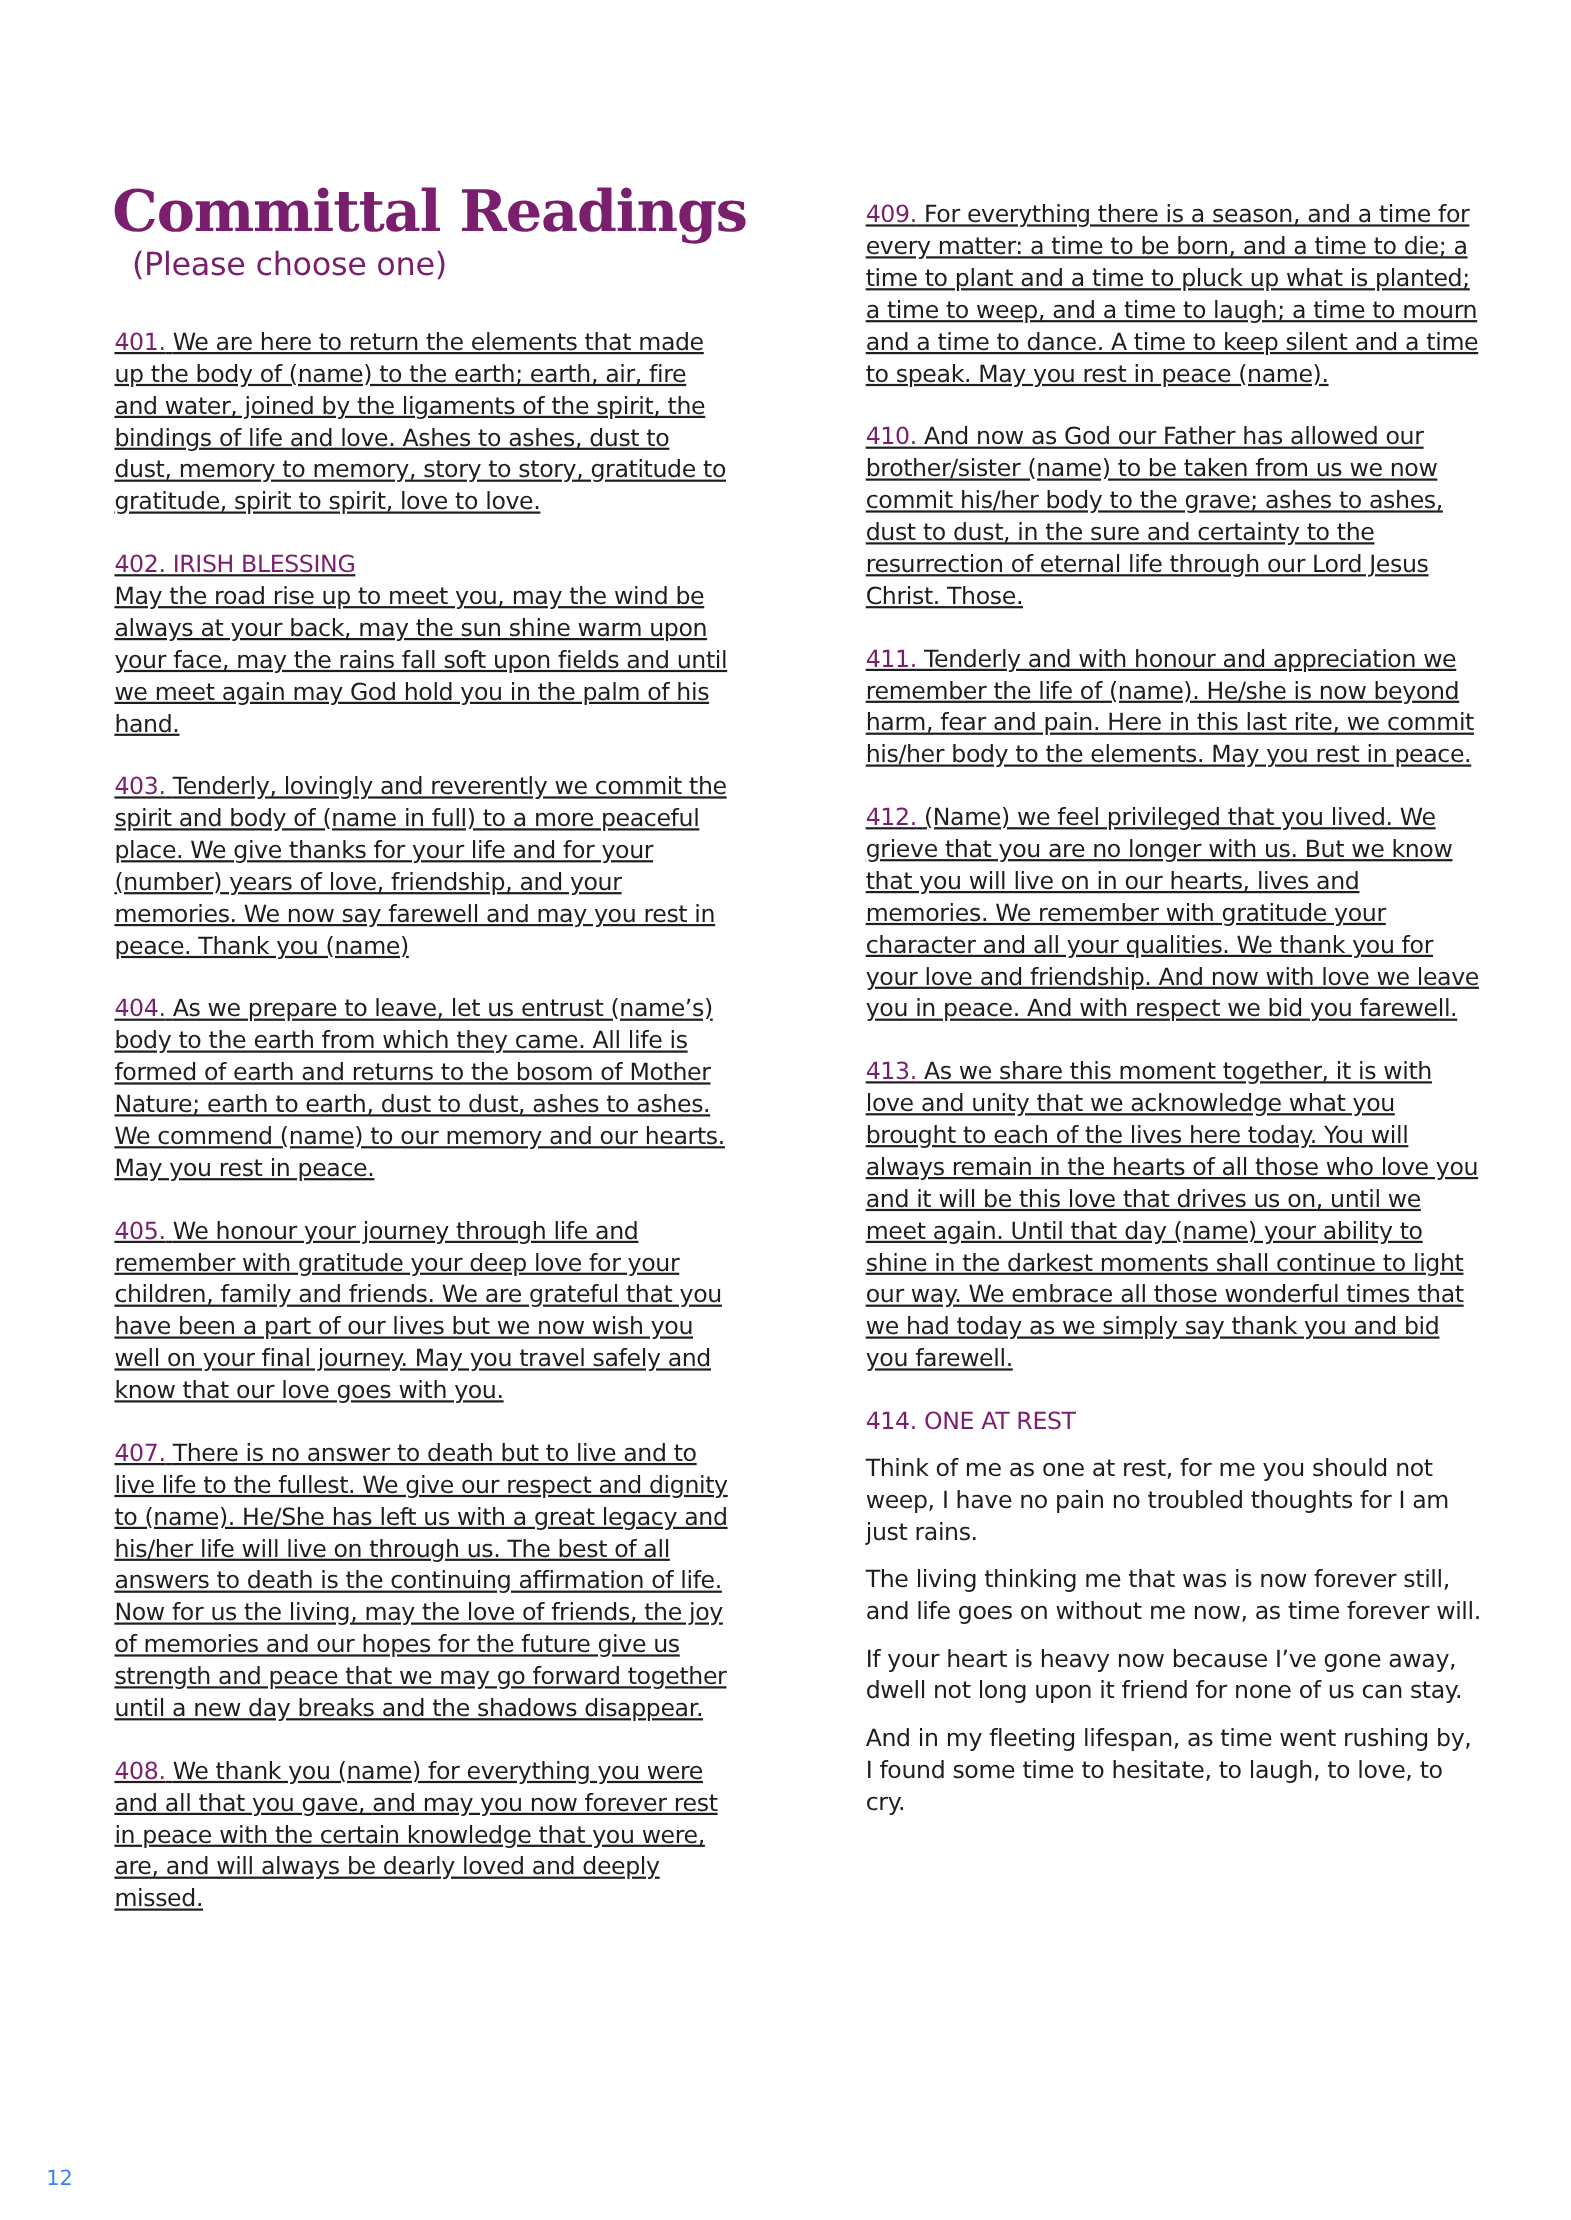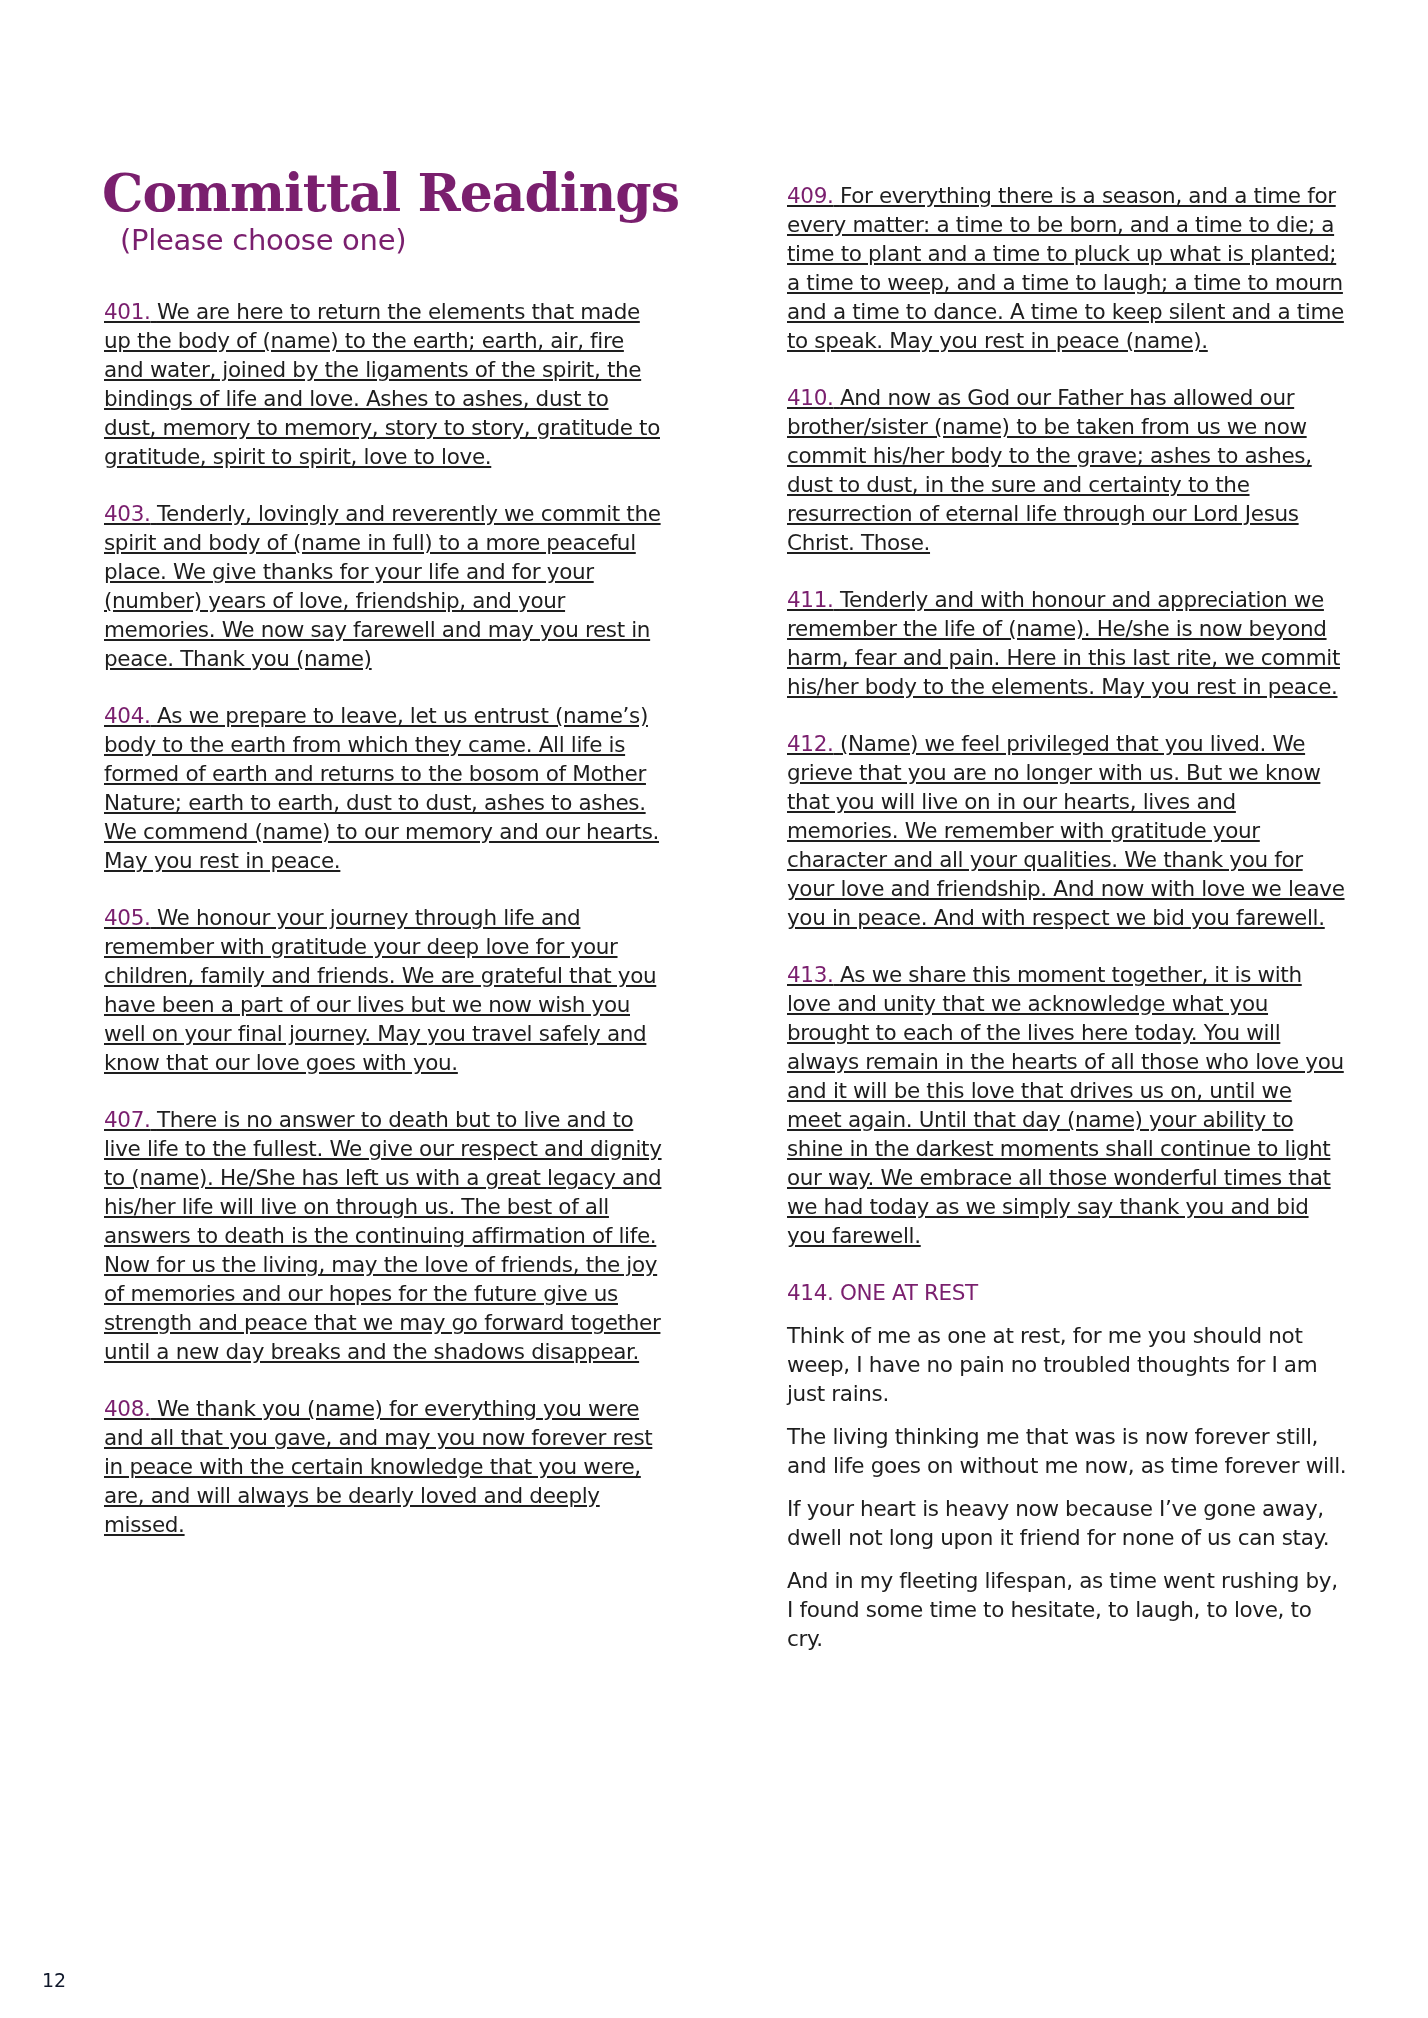--- a/index.html
+++ b/index.html
@@ -22,34 +22,38 @@
     position: absolute; left: 104px; top: 225px;
     font-size: 29px; line-height: 30px; color: #7a1f6e; letter-spacing: -0.3px; margin-left: 16px;
   }
   .reading { margin: 0 0 28px 0; text-decoration: underline; }
   .num { color: #7a1f6e; }
   .heading { color: #7a1f6e; margin: 0; }
   .poem p { margin: 0 0 14px 0; }
   .heading-414 { margin: 0 0 12px 0; }
   .page-number {
     position: absolute; left: 42px; top: 1969px;
-    font-size: 19px; color: #0f172a;
+    font-size: 19px; color: #3b82f6;
   }
 </style>
 </head>
 <body>
 
 <h1 class="title">Committal Readings</h1>
 <div class="subtitle">(Please choose one)</div>
 
 <div class="col col-left" style="top:297px;">
   <p class="reading">
     <span class="num">401.</span>
     <span>We are here to return the elements that made up the body of (name) to the earth; earth, air, fire and water, joined by the ligaments of the spirit, the bindings of life and love. Ashes to ashes, dust to dust, memory to memory, story to story, gratitude to gratitude, spirit to spirit, love to love.</span>
   </p>
+  <div class="reading">
+    <p class="heading">402. IRISH BLESSING</p>
+    <p style="margin:0">May the road rise up to meet you, may the wind be always at your back, may the sun shine warm upon your face, may the rains fall soft upon fields and until we meet again may God hold you in the palm of his hand.</p>
+  </div>
   <p class="reading">
     <span class="num">403.</span>
     <span>Tenderly, lovingly and reverently we commit the spirit and body of (name in full) to a more peaceful place. We give thanks for your life and for your (number) years of love, friendship, and your memories.  We now say farewell and may you rest in peace. Thank you (name)</span>
   </p>
   <p class="reading">
     <span class="num">404.</span>
     <span>As we prepare to leave, let us entrust (name’s) body to the earth from which they came. All life is formed of earth and returns to the bosom of Mother Nature; earth to earth, dust to dust, ashes to ashes. We commend (name) to our memory and our hearts. May you rest in peace.</span>
   </p>
   <p class="reading">
     <span class="num">405.</span>

